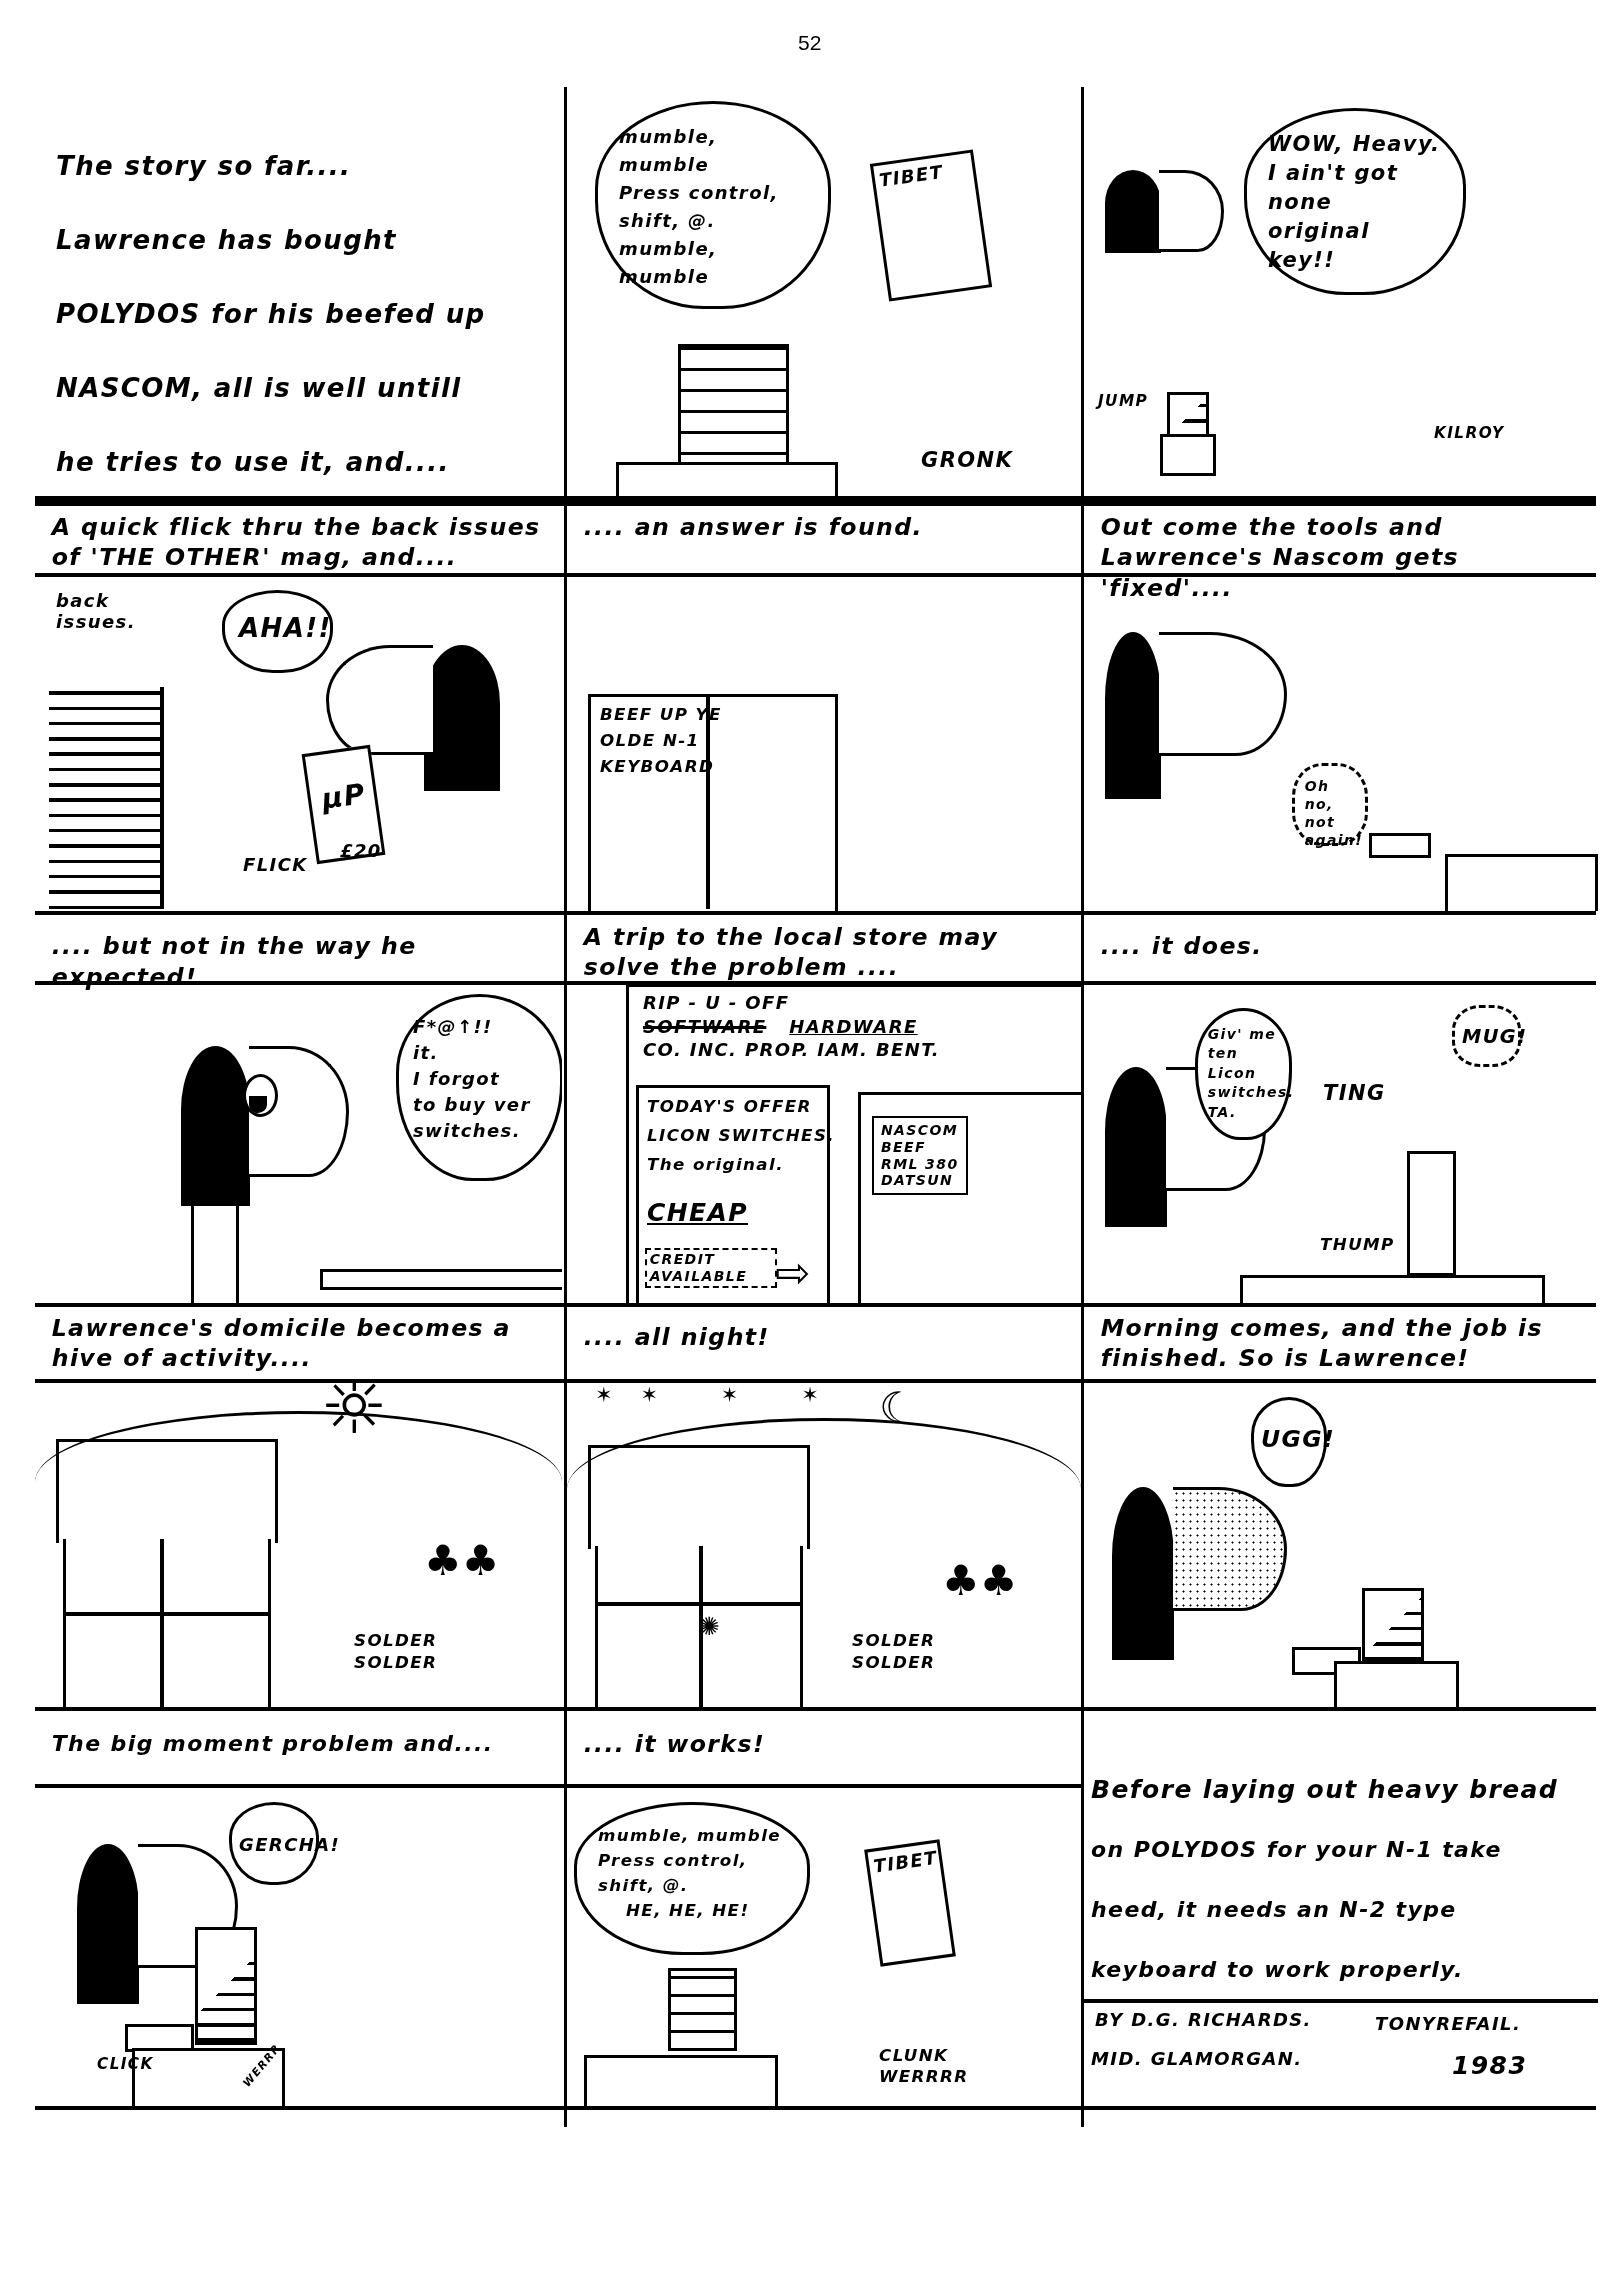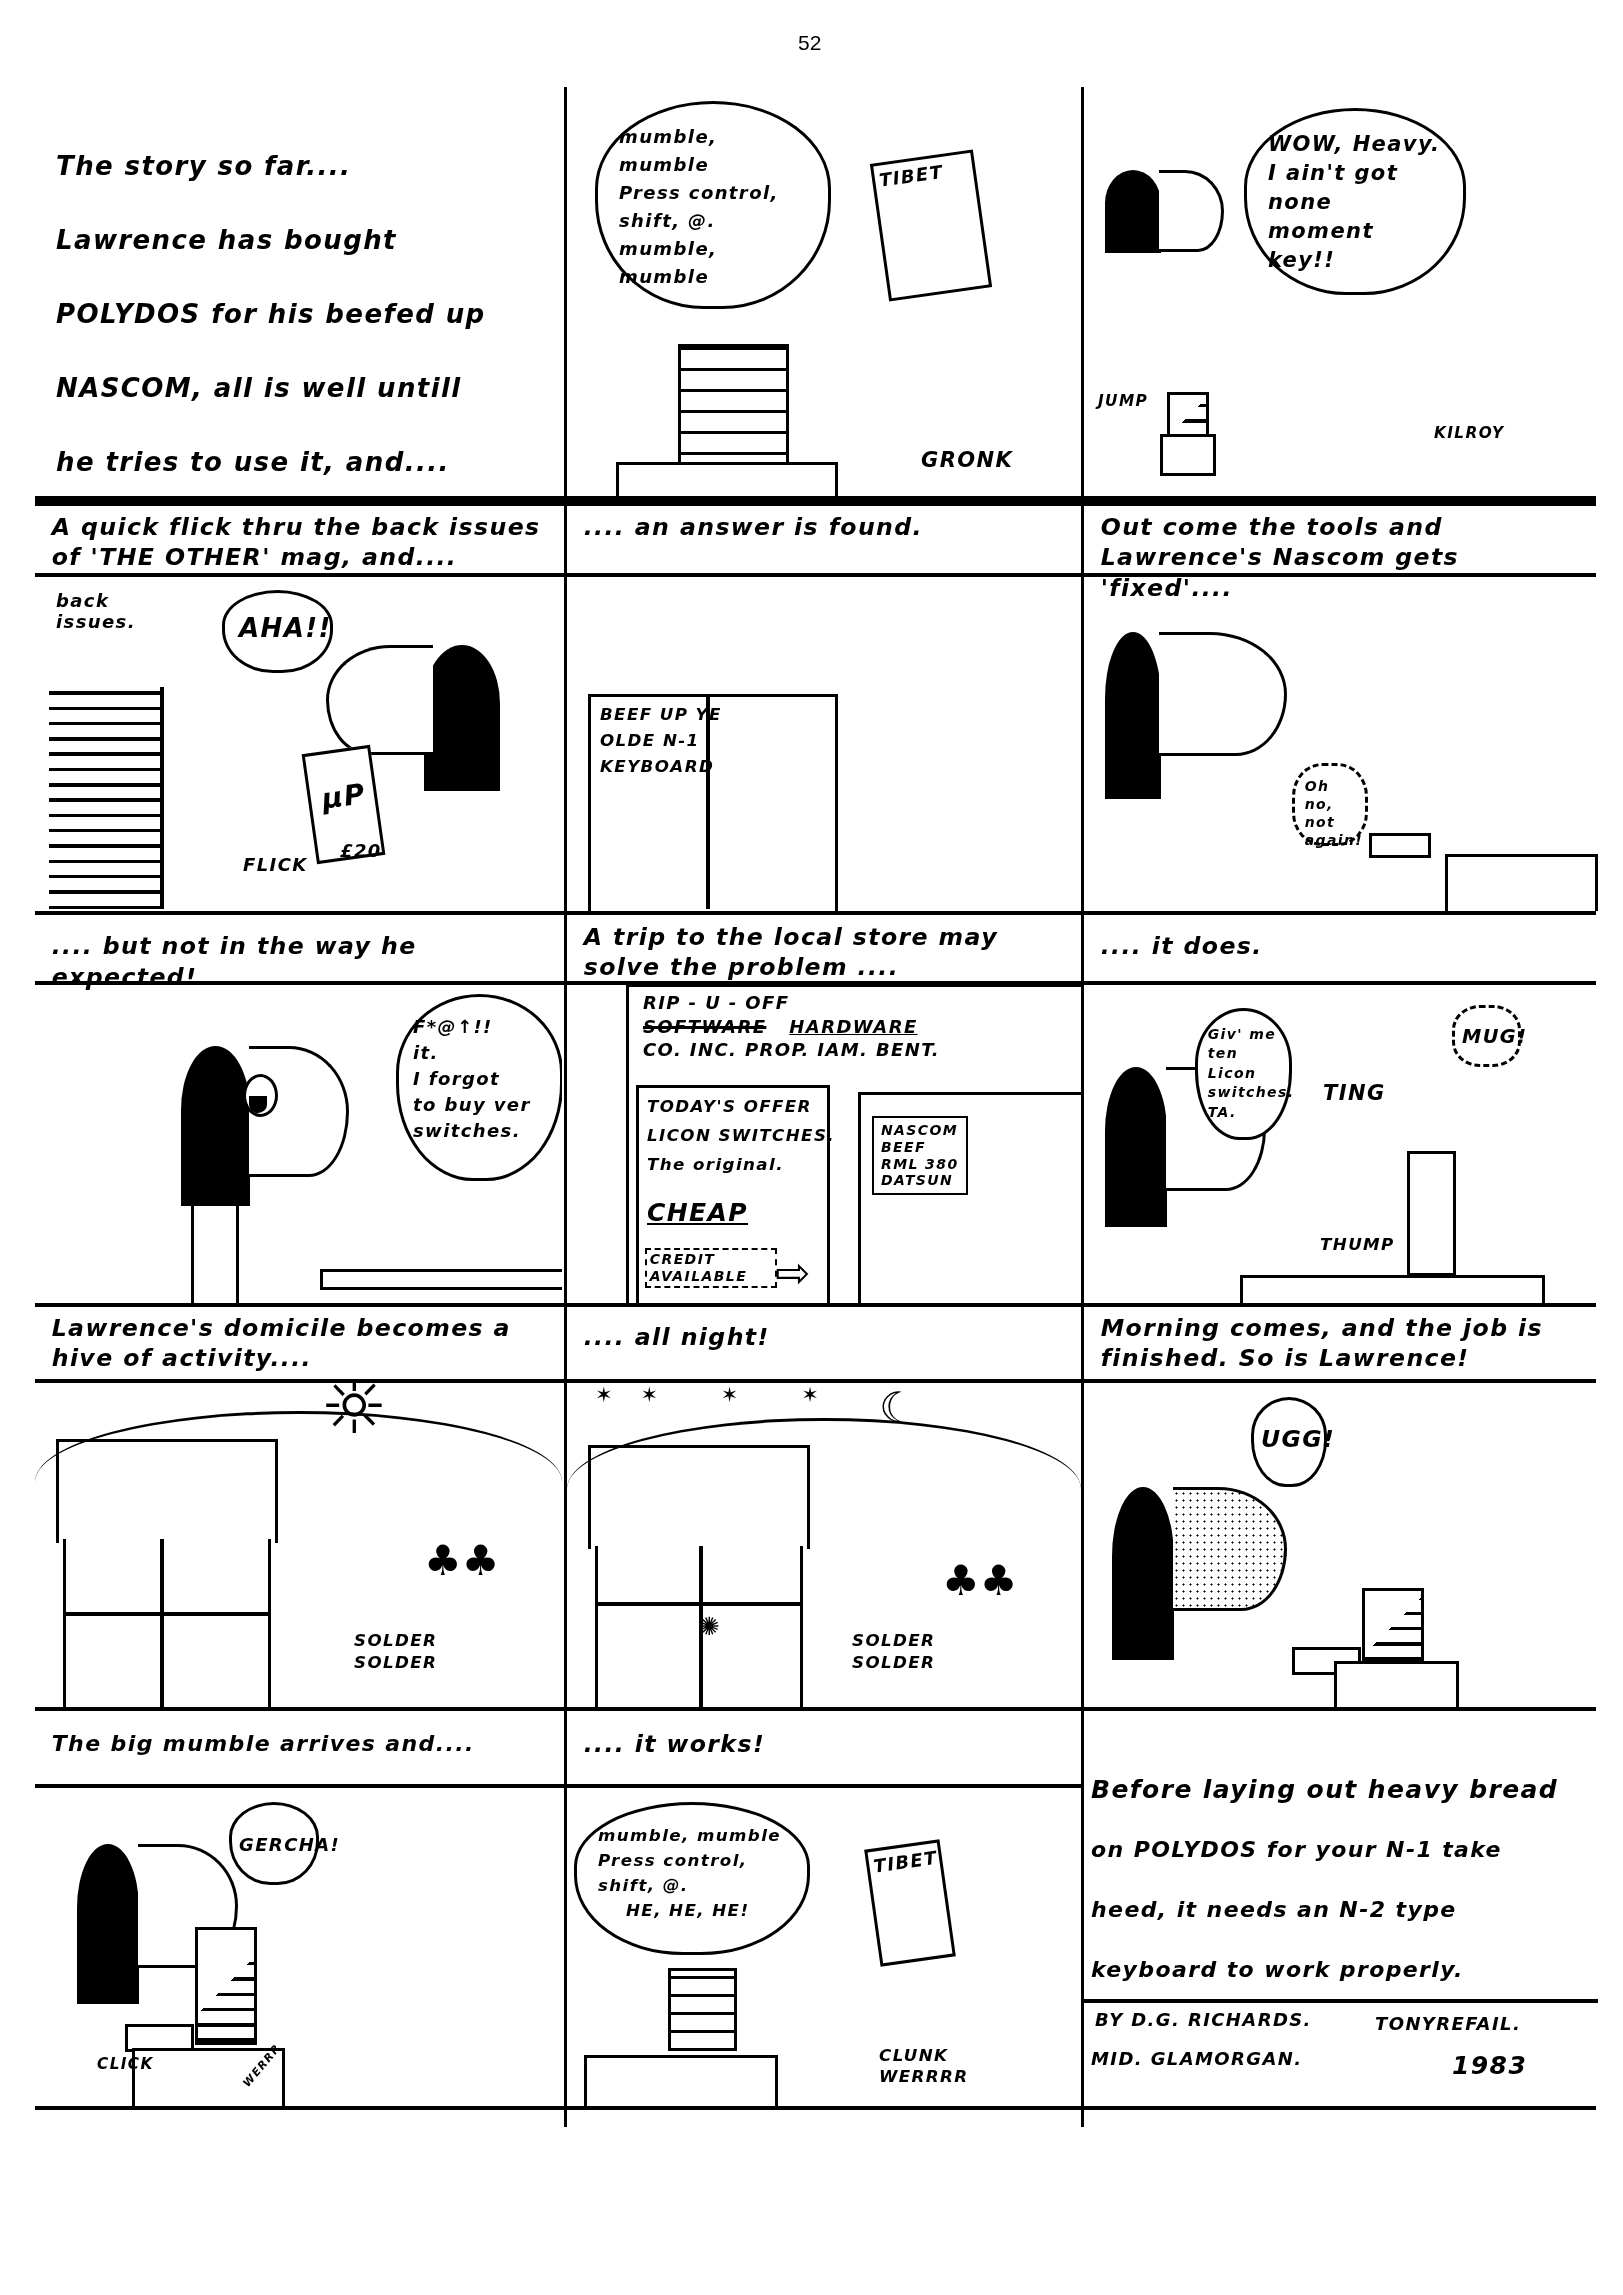--- a/index.html
+++ b/index.html
@@ -74,21 +74,21 @@
     <div class="poster hand" style="left:312px;top:69px;width:104px;height:139px;">TIBET</div>
     <div class="sfx hand" style="left:354px;top:361px;">GRONK</div>
   </div>
 
   <div class="cell" style="left:1049px;top:0;width:514px;height:409px;">
     <div class="fig-head" style="left:21px;top:83px;width:56px;height:83px;"></div>
     <div class="fig-face" style="left:75px;top:83px;width:62px;height:76px;"></div>
     <div class="bubble hand" style="left:160px;top:21px;width:222px;height:187px;">
       <div>WOW, Heavy.</div>
       <div>I ain't got</div>
-      <div>none moment</div>
+      <div>none original</div>
       <div>key!!</div>
     </div>
     <div class="sfx hand" style="left:14px;top:305px;font-size:15.3px;">JUMP</div>
     <div class="screen" style="left:83px;top:305px;width:42px;height:49px;"></div>
     <div class="box" style="left:76px;top:347px;width:56px;height:42px;"></div>
     <div class="sfx hand" style="left:350px;top:337px;font-size:15.3px;">KILROY</div>
   </div>
 
   <div class="caption hand" style="left:0;top:419px;width:527px;height:67px;">A quick flick thru the back issues of 'THE OTHER' mag, and....</div>
   <div class="caption hand" style="left:532px;top:419px;width:514px;height:67px;">.... an answer is found.</div>
@@ -226,21 +226,21 @@
 
   <div class="cell" style="left:1049px;top:1296px;width:514px;height:324px;">
     <div class="fig-head" style="left:28px;top:104px;width:62px;height:173px;"></div>
     <div class="fig-face" style="left:89px;top:104px;width:111px;height:118px;background:radial-gradient(#000 0.7px,#fff 1.4px) 0 0/7px 7px;"></div>
     <div class="bubble hand" style="left:167px;top:14px;width:76px;height:90px;font-size:23.6px;padding:25px 7px;">UGG!</div>
     <div class="kbd" style="left:208px;top:264px;width:69px;height:28px;"></div>
     <div class="screen" style="left:278px;top:205px;width:62px;height:76px;"></div>
     <div class="box" style="left:250px;top:278px;width:125px;height:56px;"></div>
   </div>
 
-  <div class="caption hand" style="left:0;top:1625px;width:527px;height:71px;padding-top:16.7px;font-size:22px;">The big mumble arrives and....</div>
+  <div class="caption hand" style="left:0;top:1625px;width:527px;height:71px;padding-top:16.7px;font-size:22px;">The big moment problem and....</div>
   <div class="caption hand" style="left:532px;top:1625px;width:514px;height:71px;padding-top:16.7px;">.... it works!</div>
 
   <div class="cell" style="left:0;top:1701px;width:527px;height:318px;">
     <div class="fig-head" style="left:42px;top:56px;width:62px;height:160px;"></div>
     <div class="fig-face" style="left:103px;top:56px;width:97px;height:118px;"></div>
     <div class="bubble hand" style="left:194px;top:14px;width:90px;height:83px;font-size:18px;padding:25px 7px;">GERCHA!</div>
     <div class="kbd" style="left:90px;top:236px;width:69px;height:28px;"></div>
     <div class="screen" style="left:160px;top:139px;width:62px;height:118px;"></div>
     <div class="box" style="left:97px;top:260px;width:153px;height:62px;"></div>
     <div class="sfx hand" style="left:62px;top:267px;font-size:15.3px;">CLICK</div>

